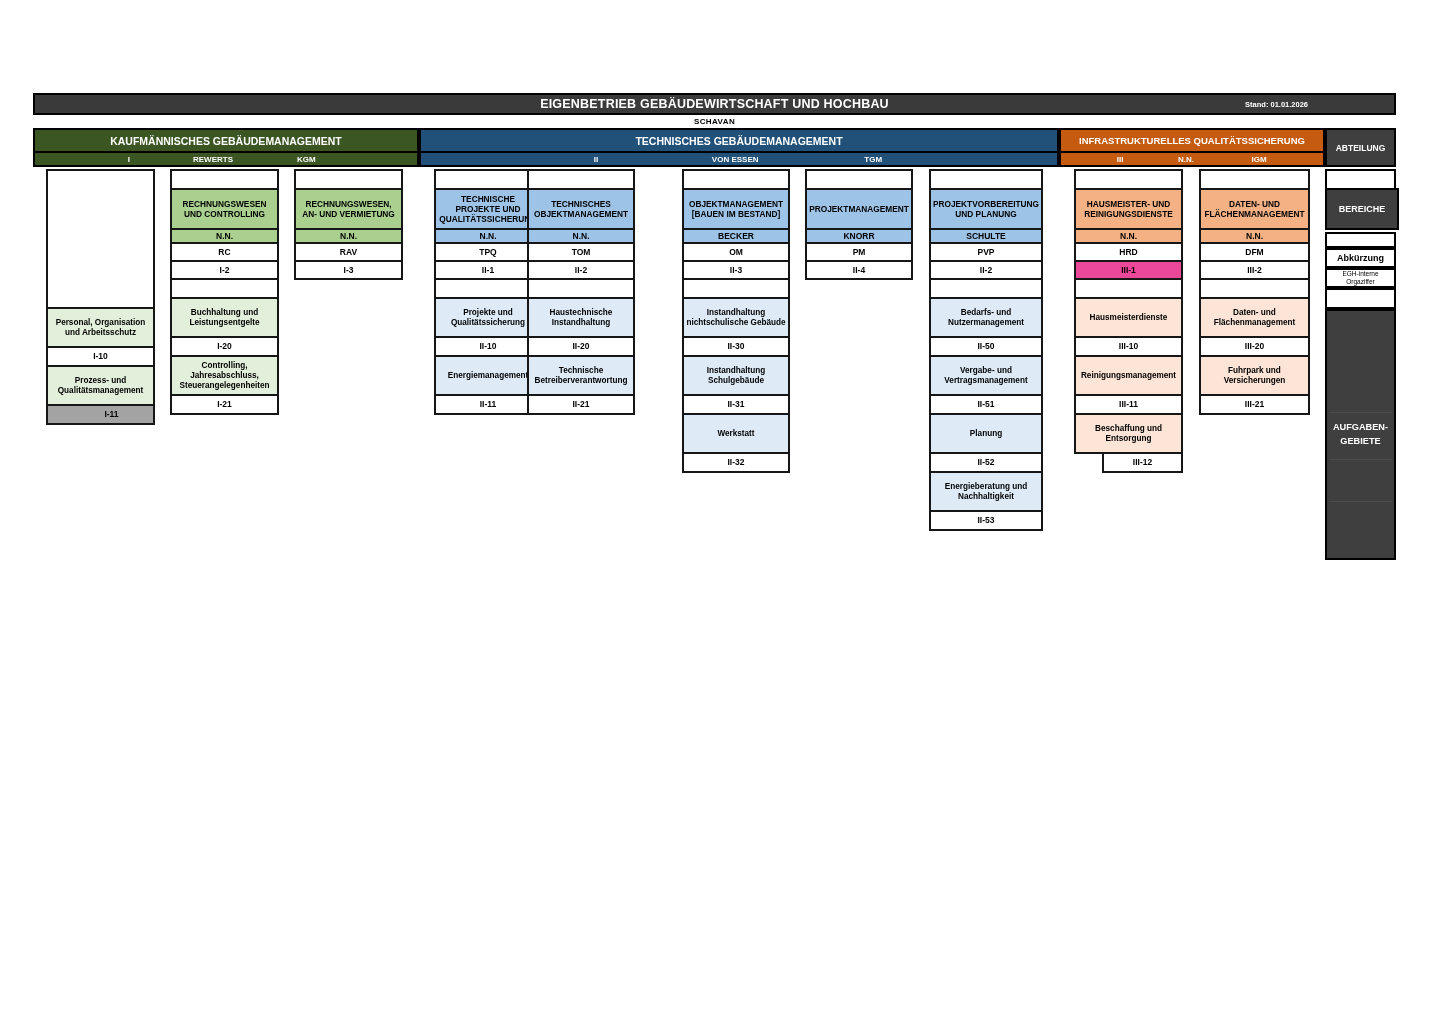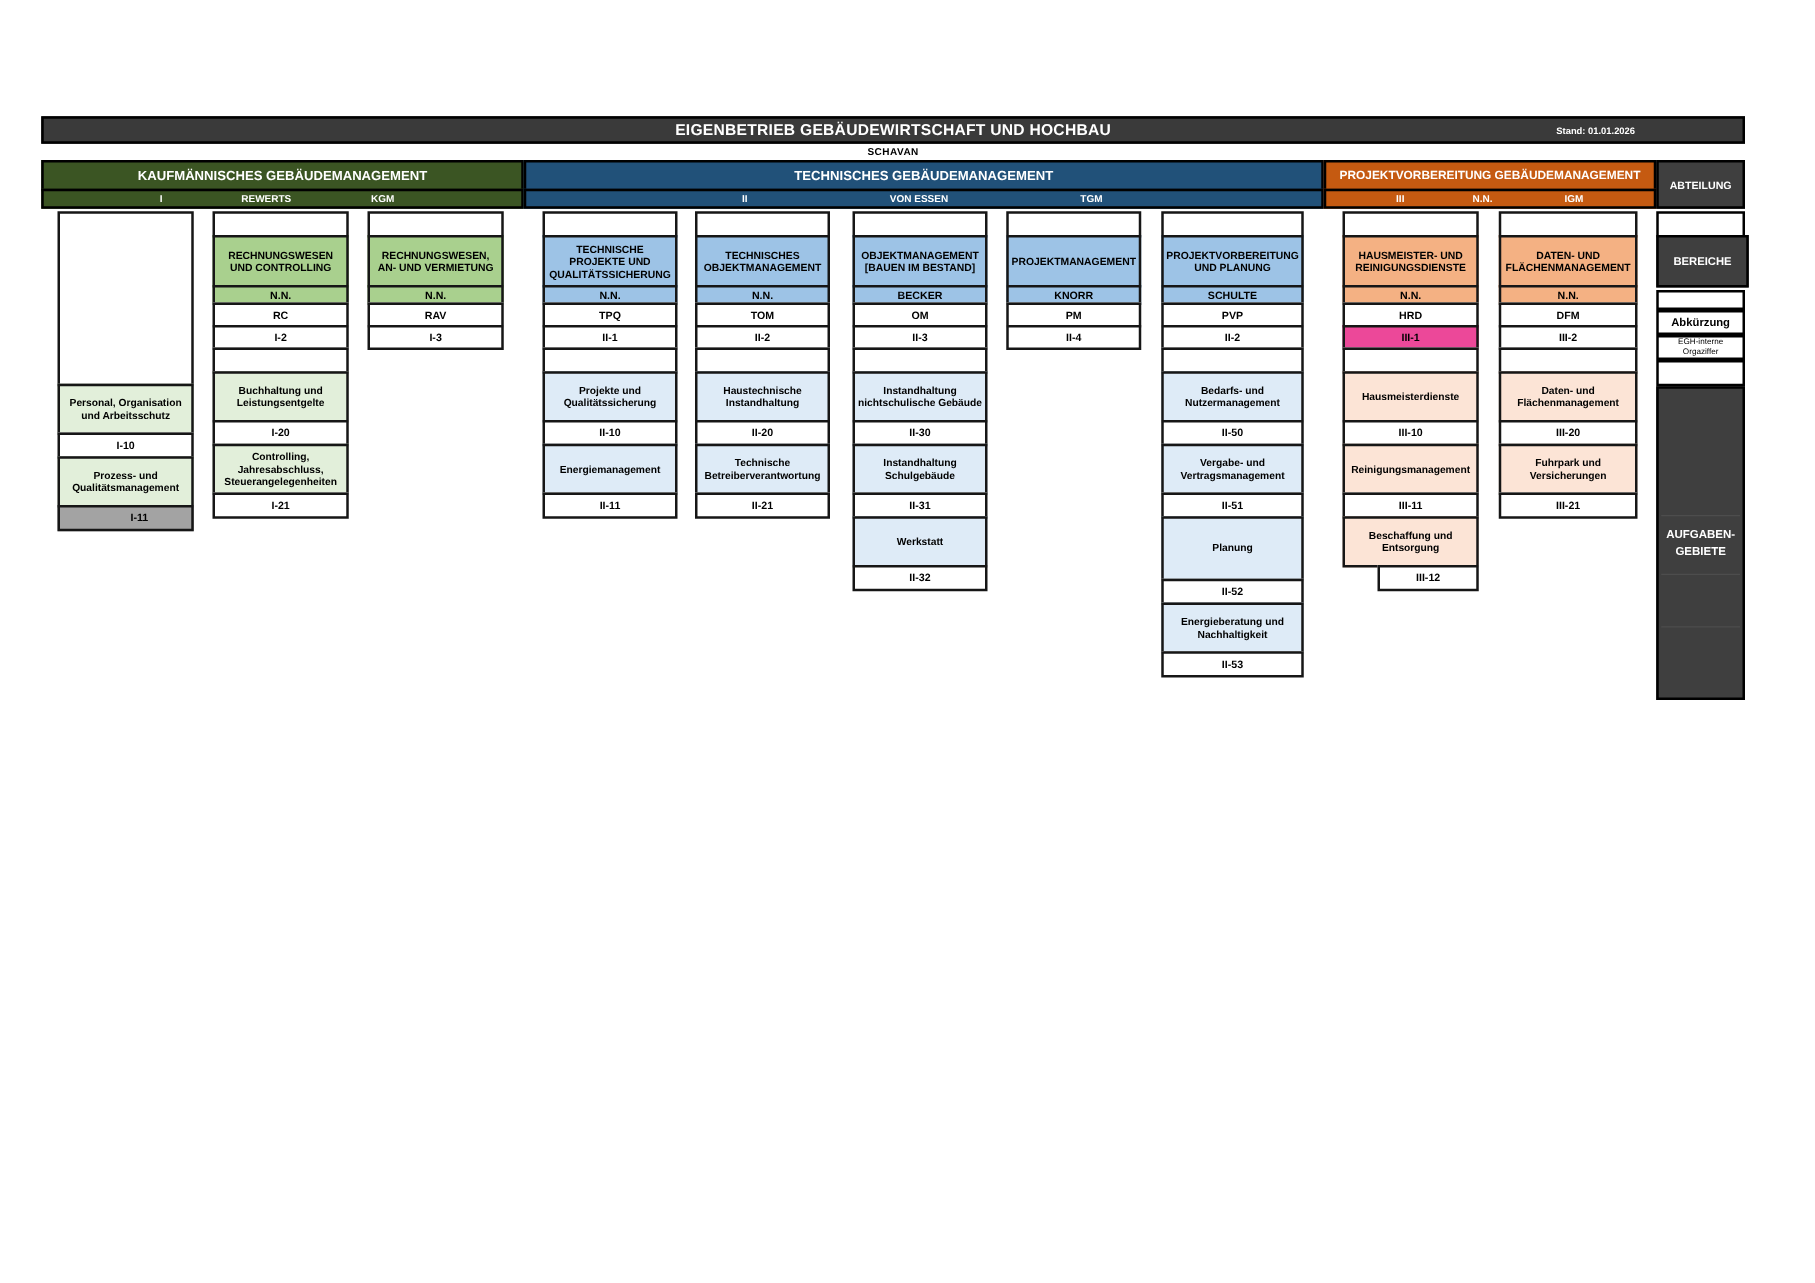--- a/index.html
+++ b/index.html
@@ -59,21 +59,21 @@
         <span style="left: 24.6%;">I</span>
         <span style="left: 46.6%;">REWERTS</span>
         <span style="left: 71%;">KGM</span>
       </div>
       <div class="abs sec-head" style="left: 419px; width: 640px; background: rgb(33, 81, 121); font-size: 10.5px;">TECHNISCHES GEBÄUDEMANAGEMENT</div>
       <div class="abs sec-sub" style="left: 419px; width: 640px; background: rgb(33, 81, 121);">
         <span style="left: 27.5%; text-align: center;">II</span>
         <span style="left: 49.4%;">VON ESSEN</span>
         <span style="left: 71.1%;">TGM</span>
       </div>
-      <div class="abs sec-head" style="left: 1059px; width: 266px; background: rgb(197, 90, 17); font-size: 9.5px;">PROJEKTVORBEREITUNG GEBÄUDEMANAGEMENT</div>
+      <div class="abs sec-head" style="left: 1059px; width: 266px; background: rgb(197, 90, 17); font-size: 9.5px;">INFRASTRUKTURELLES QUALITÄTSSICHERUNG</div>
       <div class="abs sec-sub" style="left: 1059px; width: 266px; background: rgb(197, 90, 17);">
         <span style="left: 22.6%;">III</span>
         <span style="left: 47.7%;">N.N.</span>
         <span style="left: 75.6%;">IGM</span>
       </div>
     </div>
   <div id="columns-root">
       <div class="col" style="left: 46px; top: 169px; width: 109px;">
         <div class="box" style="height: 140px; background: rgb(255, 255, 255);"></div>
         <div class="box fs-task" style="height: 41px; background: rgb(226, 239, 218);">Personal, Organisation und Arbeitsschutz</div>
@@ -105,21 +105,21 @@
         <div class="box fs-dept" style="height: 42px; background: rgb(157, 195, 230);">TECHNISCHE PROJEKTE UND QUALITÄTSSICHERUNG</div>
         <div class="box fs-small" style="height: 16px; background: rgb(157, 195, 230);">N.N.</div>
         <div class="box fs-small" style="height: 20px; background: rgb(255, 255, 255);">TPQ</div>
         <div class="box fs-small" style="height: 20px; background: rgb(255, 255, 255);">II-1</div>
         <div class="box" style="height: 21px; background: rgb(255, 255, 255);"></div>
         <div class="box fs-task" style="height: 41px; background: rgb(222, 235, 247);">Projekte und Qualitätssicherung</div>
         <div class="box fs-small" style="height: 21px; background: rgb(255, 255, 255);">II-10</div>
         <div class="box fs-task" style="height: 41px; background: rgb(222, 235, 247);">Energiemanagement</div>
         <div class="box fs-small" style="height: 21px; background: rgb(255, 255, 255);">II-11</div>
       </div>
-      <div class="col" style="left: 556px; top: 169px; width: 108px;">
+      <div class="col" style="left: 527px; top: 169px; width: 108px;">
         <div class="box" style="height: 21px; background: rgb(255, 255, 255);"></div>
         <div class="box fs-dept" style="height: 42px; background: rgb(157, 195, 230);">TECHNISCHES OBJEKTMANAGEMENT</div>
         <div class="box fs-small" style="height: 16px; background: rgb(157, 195, 230);">N.N.</div>
         <div class="box fs-small" style="height: 20px; background: rgb(255, 255, 255);">TOM</div>
         <div class="box fs-small" style="height: 20px; background: rgb(255, 255, 255);">II-2</div>
         <div class="box" style="height: 21px; background: rgb(255, 255, 255);"></div>
         <div class="box fs-task" style="height: 41px; background: rgb(222, 235, 247);">Haustechnische Instandhaltung</div>
         <div class="box fs-small" style="height: 21px; background: rgb(255, 255, 255);">II-20</div>
         <div class="box fs-task" style="height: 41px; background: rgb(222, 235, 247);">Technische Betreiberverantwortung</div>
         <div class="box fs-small" style="height: 21px; background: rgb(255, 255, 255);">II-21</div>
@@ -149,21 +149,21 @@
         <div class="box" style="height: 21px; background: rgb(255, 255, 255);"></div>
         <div class="box fs-dept" style="height: 42px; background: rgb(157, 195, 230);">PROJEKTVORBEREITUNG UND PLANUNG</div>
         <div class="box fs-small" style="height: 16px; background: rgb(157, 195, 230);">SCHULTE</div>
         <div class="box fs-small" style="height: 20px; background: rgb(255, 255, 255);">PVP</div>
         <div class="box fs-small" style="height: 20px; background: rgb(255, 255, 255);">II-2</div>
         <div class="box" style="height: 21px; background: rgb(255, 255, 255);"></div>
         <div class="box fs-task" style="height: 41px; background: rgb(222, 235, 247);">Bedarfs- und Nutzermanagement</div>
         <div class="box fs-small" style="height: 21px; background: rgb(255, 255, 255);">II-50</div>
         <div class="box fs-task" style="height: 41px; background: rgb(222, 235, 247);">Vergabe- und Vertragsmanagement</div>
         <div class="box fs-small" style="height: 21px; background: rgb(255, 255, 255);">II-51</div>
-        <div class="box fs-task" style="height: 52px; background: rgb(222, 235, 247);">Planung</div>
+        <div class="box fs-task" style="height: 41px; background: rgb(222, 235, 247);">Planung</div>
         <div class="box fs-small" style="height: 21px; background: rgb(255, 255, 255);">II-52</div>
         <div class="box fs-task" style="height: 41px; background: rgb(222, 235, 247);">Energieberatung und Nachhaltigkeit</div>
         <div class="box fs-small" style="height: 21px; background: rgb(255, 255, 255);">II-53</div>
       </div>
       <div class="col" style="left: 1074px; top: 169px; width: 109px;">
         <div class="box" style="height: 21px; background: rgb(255, 255, 255);"></div>
         <div class="box fs-dept" style="height: 42px; background: rgb(244, 177, 131);">HAUSMEISTER- UND REINIGUNGSDIENSTE</div>
         <div class="box fs-small" style="height: 16px; background: rgb(244, 177, 131);">N.N.</div>
         <div class="box fs-small" style="height: 20px; background: rgb(255, 255, 255);">HRD</div>
         <div class="box fs-small" style="height: 20px; background: #ec4899;">III-1</div>

